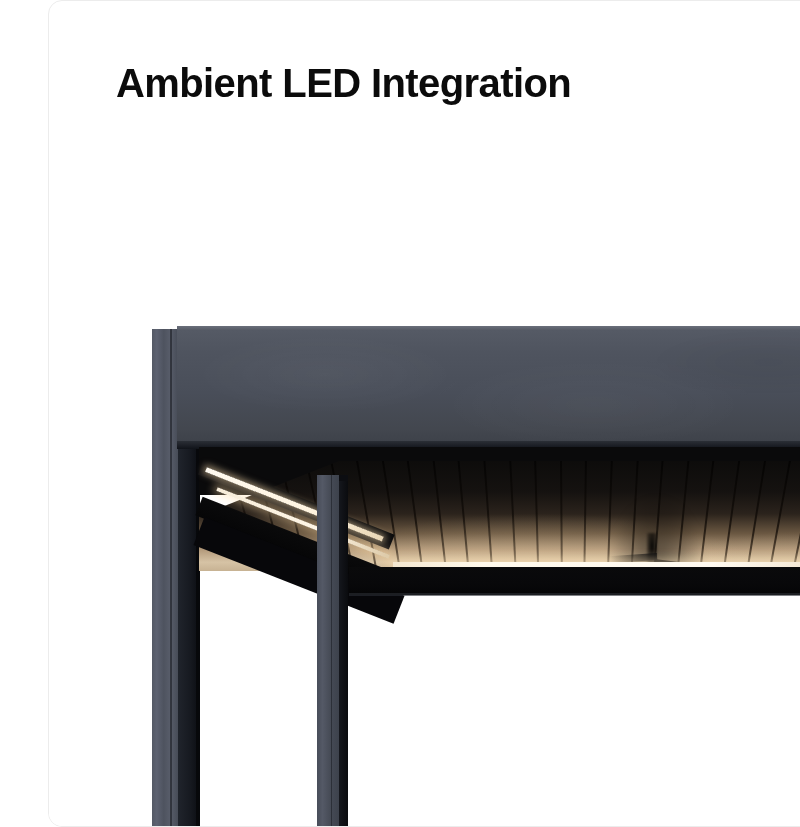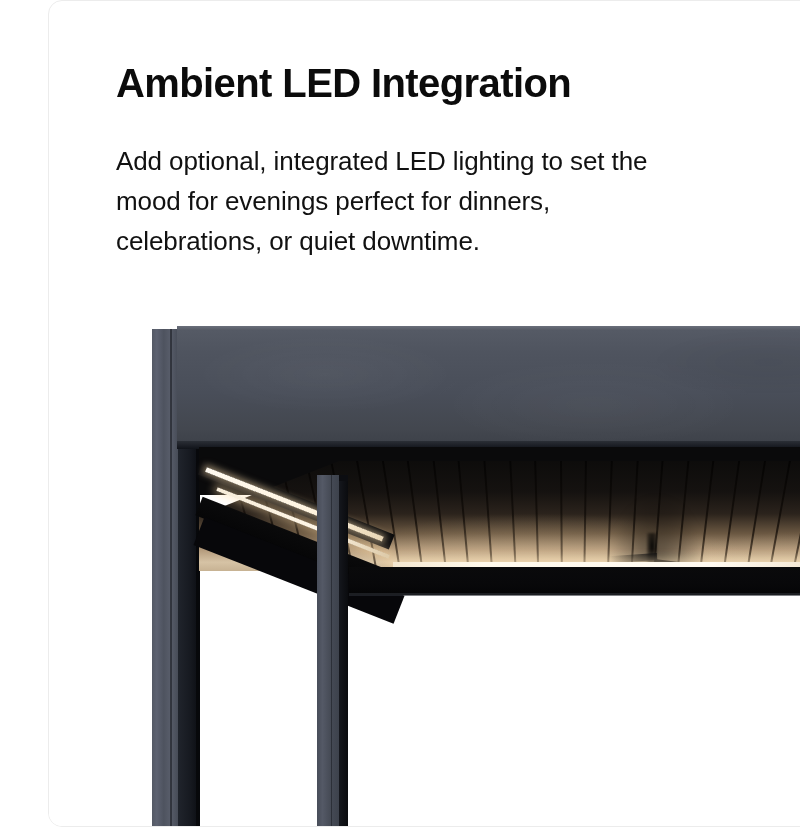--- a/index.html
+++ b/index.html
@@ -361,21 +361,20 @@
     opacity: 0.0;
   }
 </style>
 </head>
 <body>
 
 <div class="page-card">
 
   <div class="text-block">
     <h1 class="heading">Ambient LED Integration</h1>
-    <p class="body-copy">Add optional, integrated LED lighting to set the mood for evenings  perfect for dinners, celebrations, or quiet downtime.</p>
   </div>
 
   <div class="photo">
     <div class="pergola">
 
       <div class="post-left-face"></div>
       <div class="post-left-seam"></div>
       <div class="post-left-side"></div>
       <div class="post-left-edge"></div>
 

